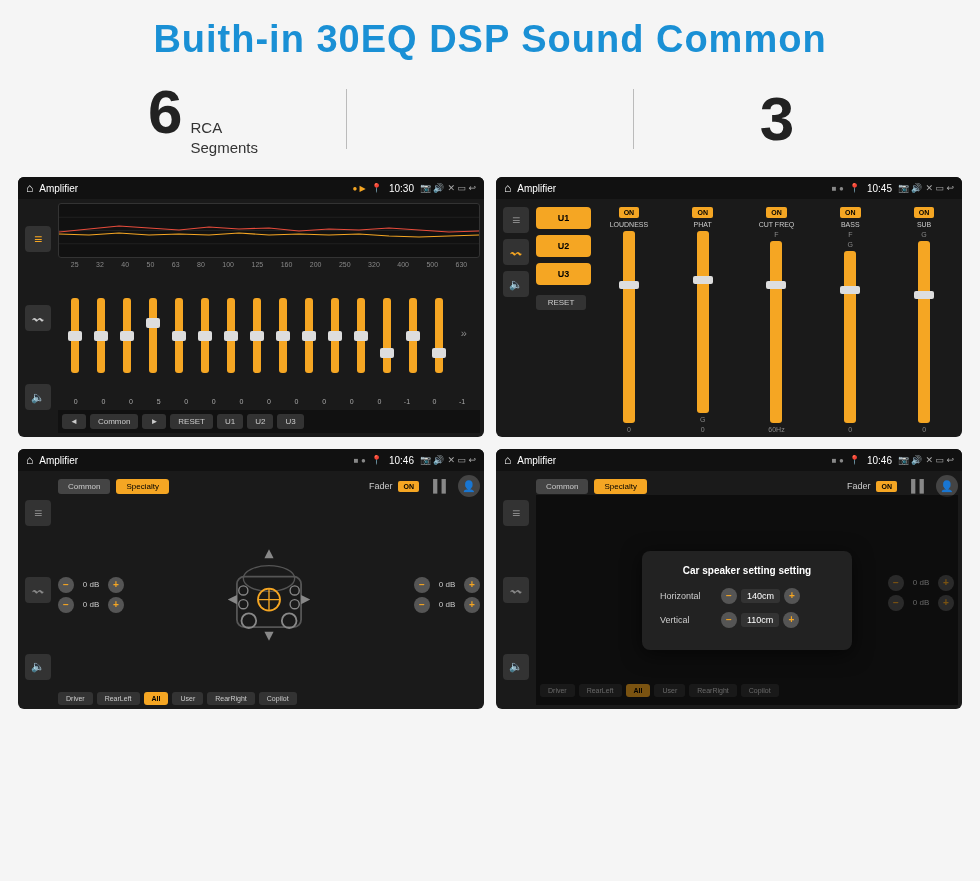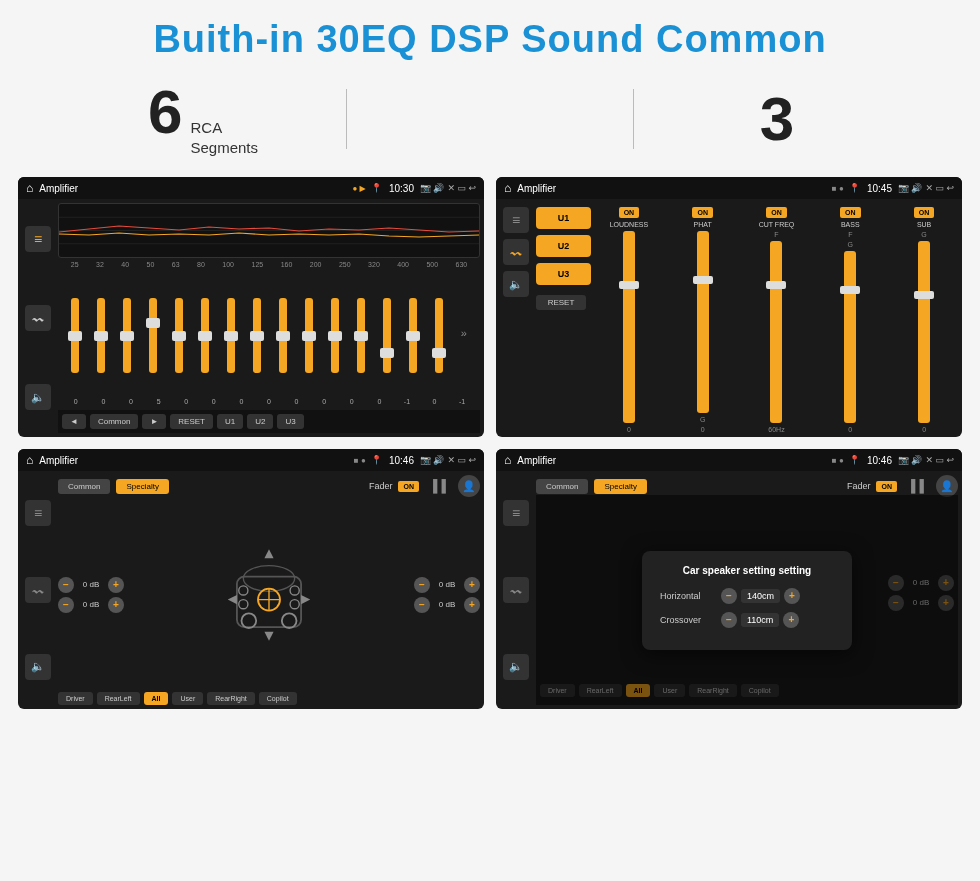--- a/index.html
+++ b/index.html
@@ -765,21 +765,21 @@
             <div class="dialog-title">Car speaker setting setting</div>
             <div class="dialog-row">
               <span class="dialog-row-label">Horizontal</span>
               <div class="dialog-stepper">
                 <div class="stepper-btn">−</div>
                 <span class="stepper-value">140cm</span>
                 <div class="stepper-btn">+</div>
               </div>
             </div>
             <div class="dialog-row">
-              <span class="dialog-row-label">Crossover</span>
+              <span class="dialog-row-label">Vertical</span>
               <div class="dialog-stepper">
                 <div class="stepper-btn">−</div>
                 <span class="stepper-value">110cm</span>
                 <div class="stepper-btn">+</div>
               </div>
             </div>
           </div>
         </div>
 
         <div style="position:absolute;right:4px;top:30px;display:flex;flex-direction:column;gap:4px;justify-content:center;height:calc(100% - 55px);">

